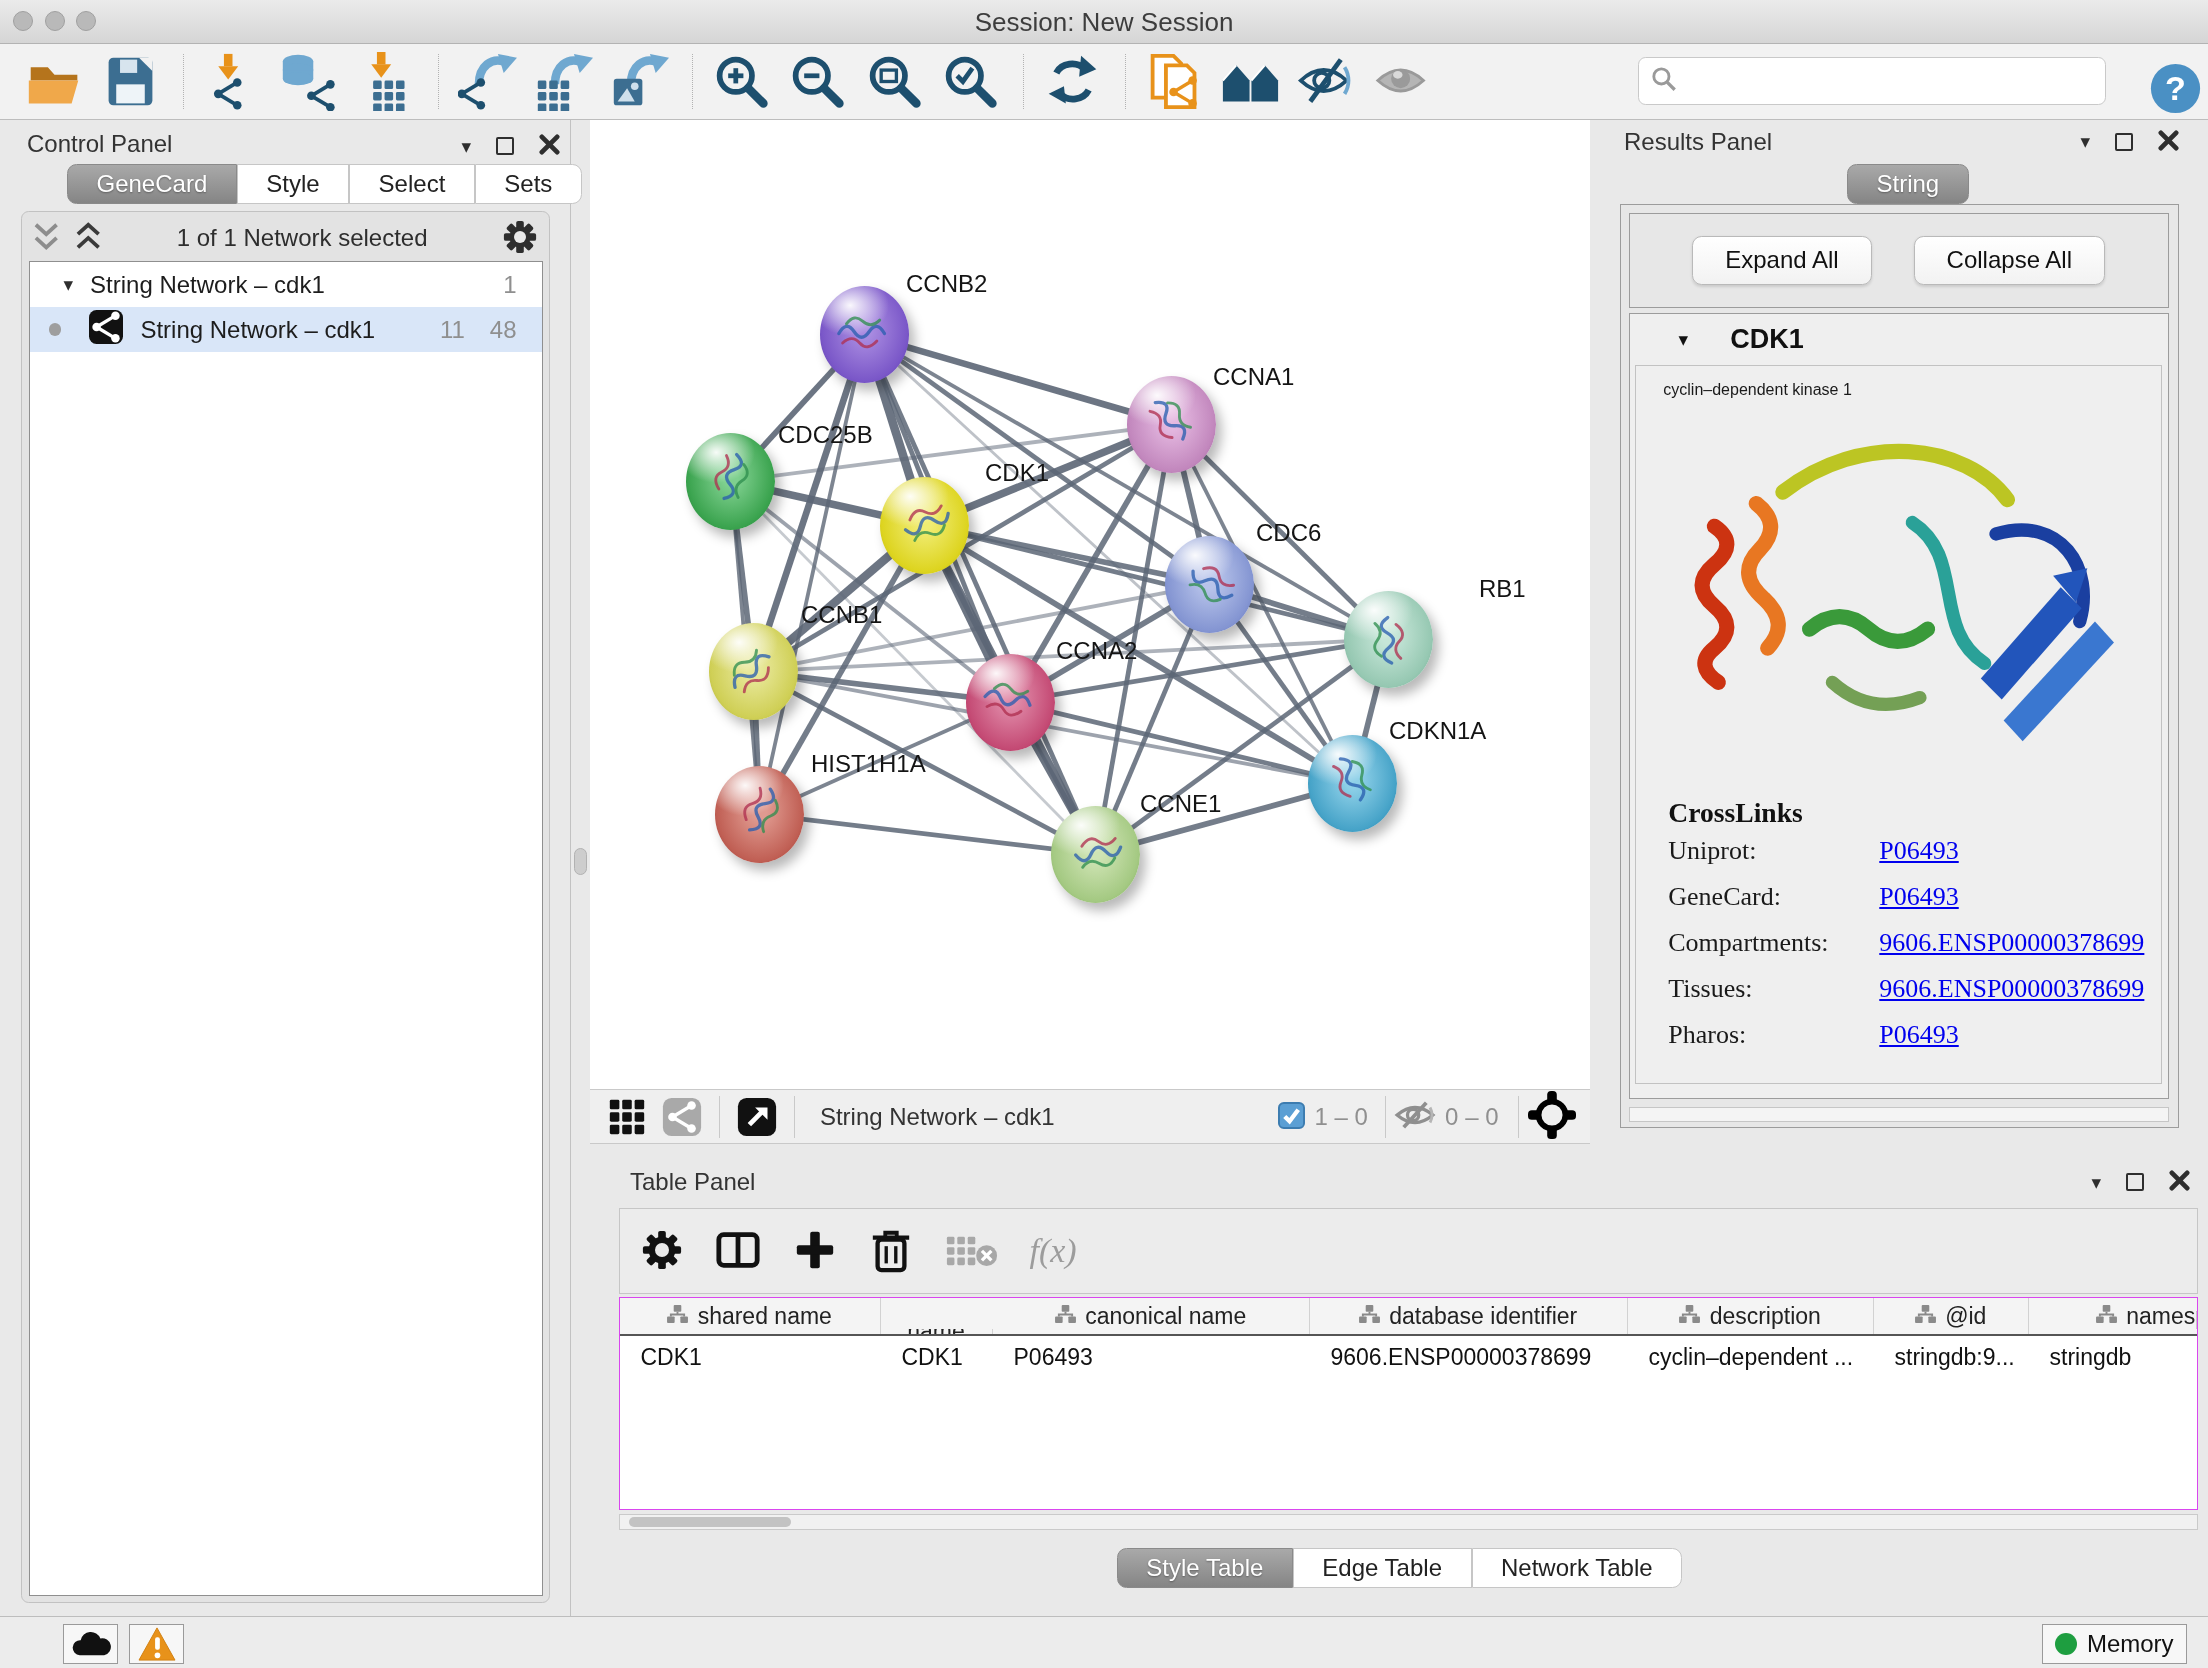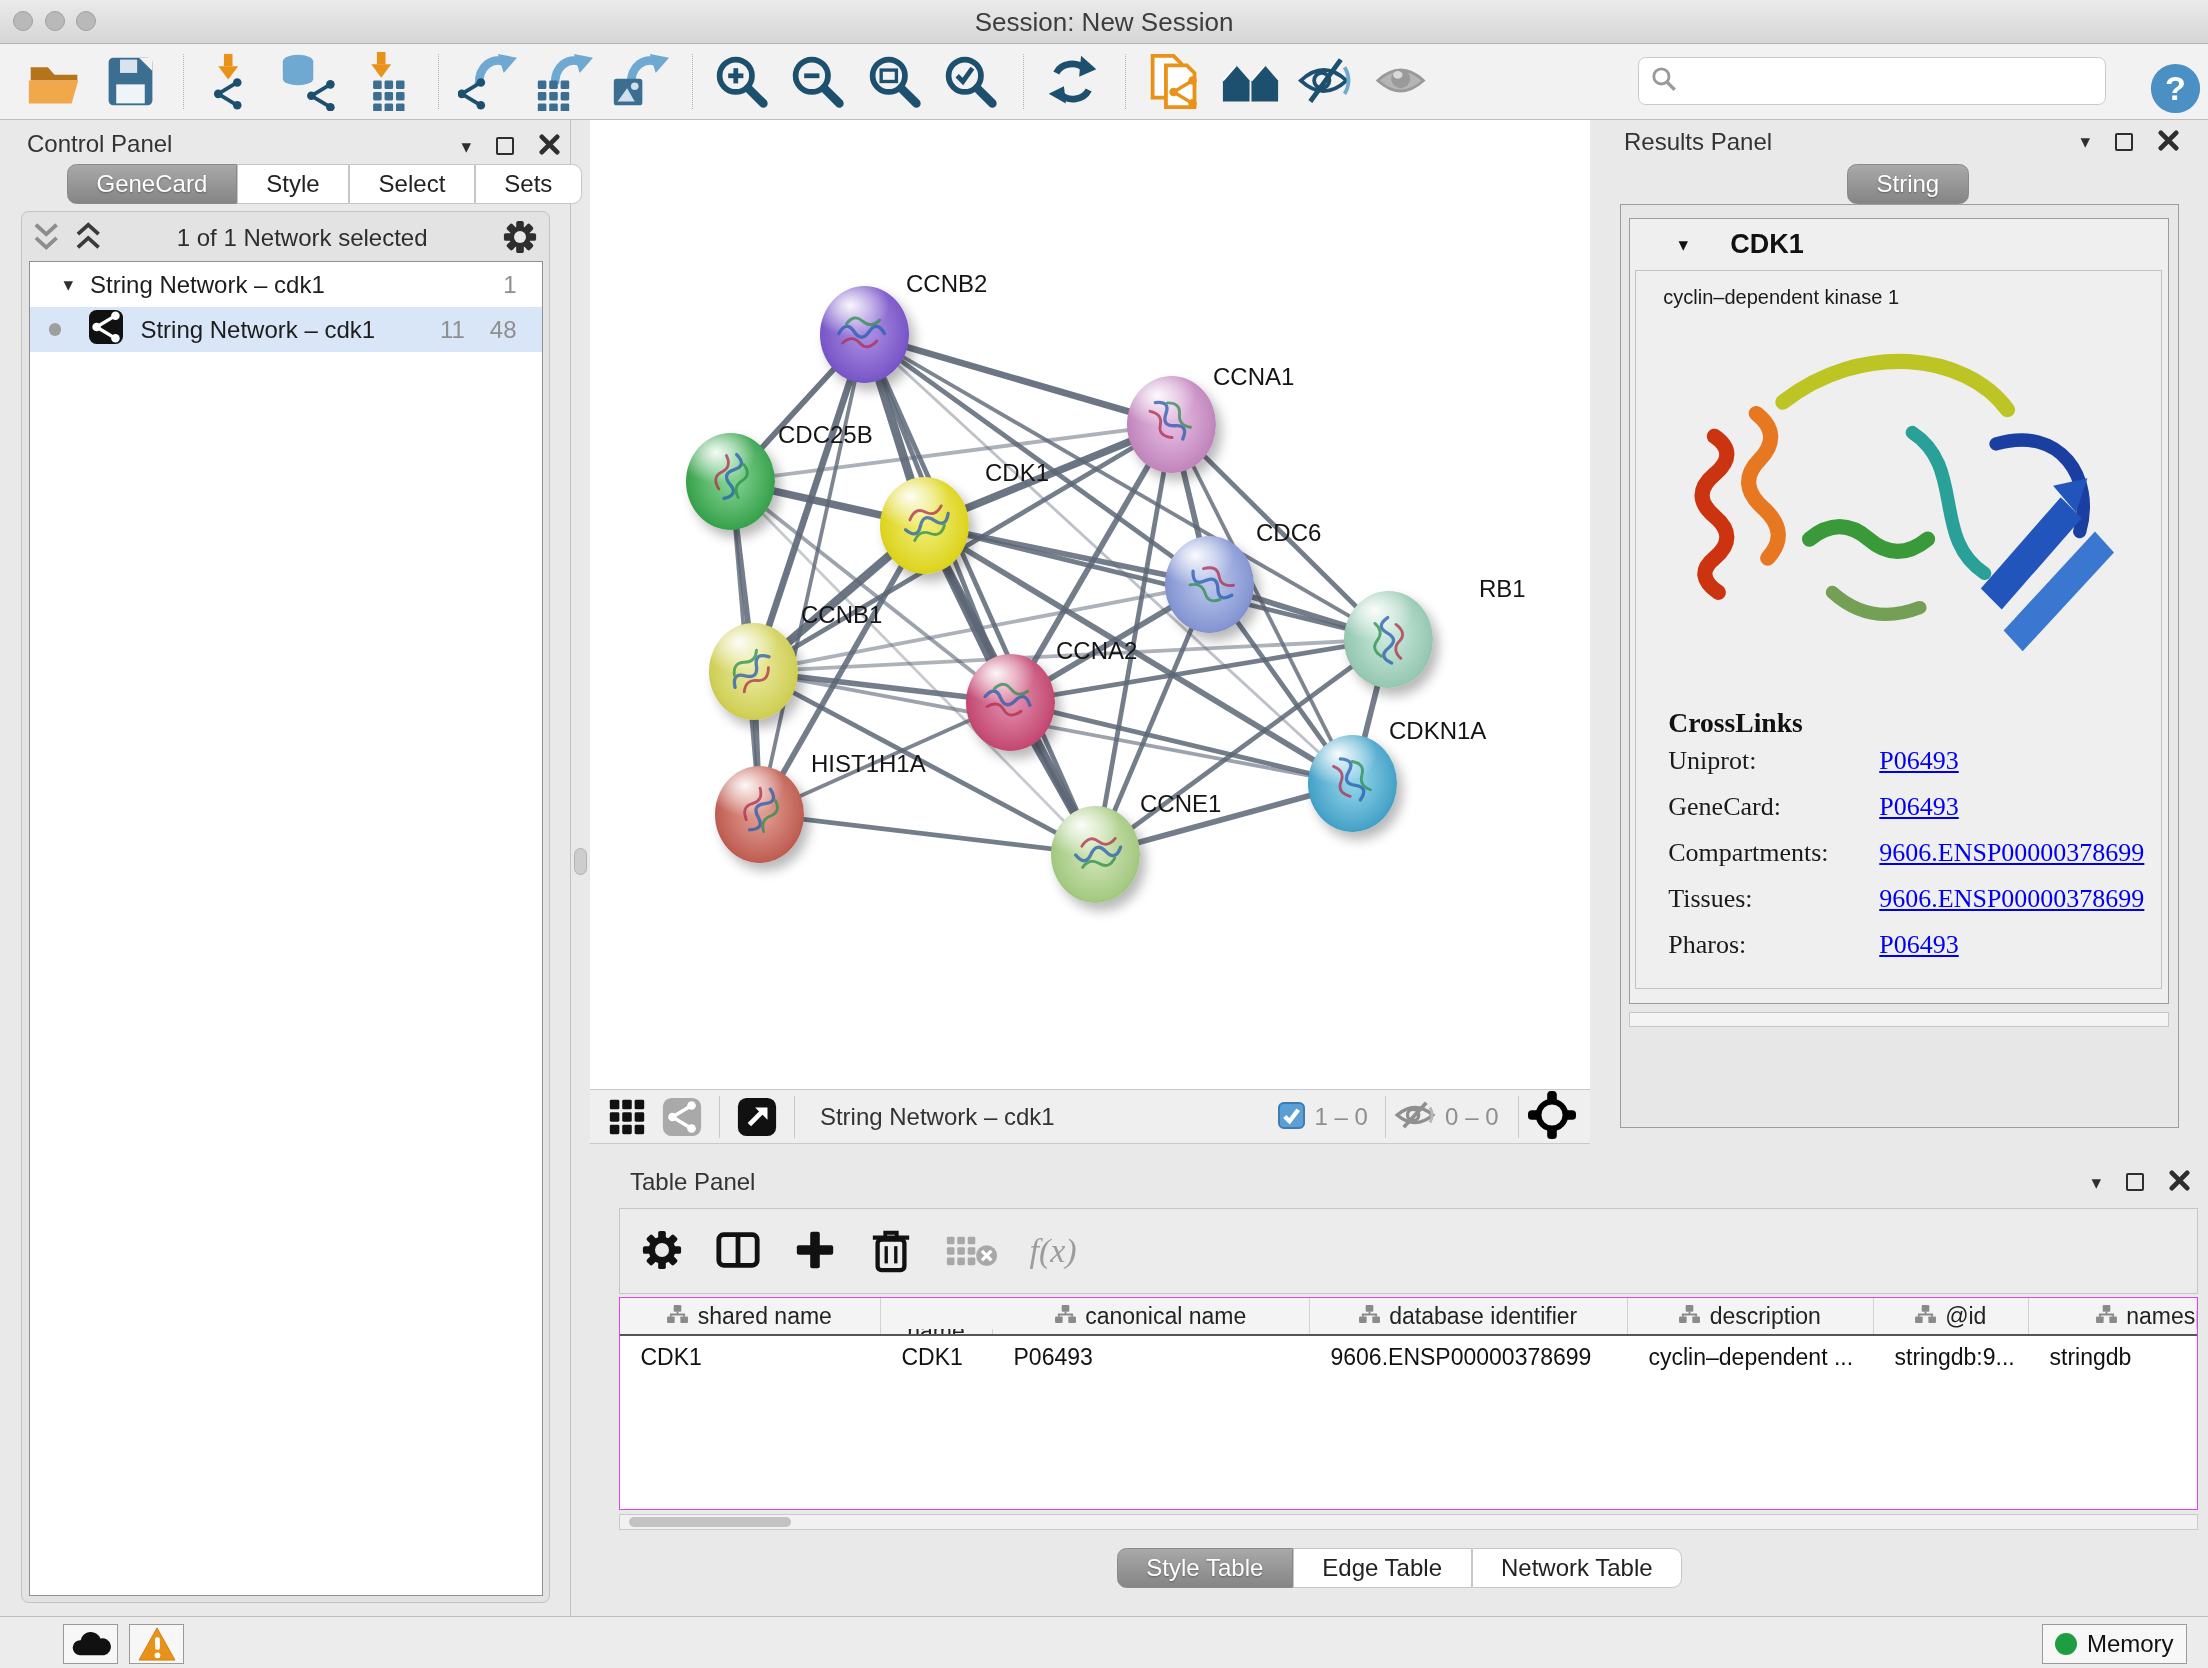--- a/index.html
+++ b/index.html
@@ -77,21 +77,21 @@
   #results-panel { left:1590px; top:120px; width:618px; height:1027px; background:#e9e9e9; }
   #rp-title-row { left:34px; top:7.6px; width:555px; display:flex; justify-content:space-between; align-items:center; }
   #rp-tab { left:257px; top:44px; }
   #rp-box { left:30px; top:84px; width:559px; height:924px; background:#e7e7e7; border:1.9px solid #9c9c9c; padding:7.6px; }
   #rp-btn-box { width:540px; height:95px; border:1.9px solid #9c9c9c; display:flex; align-items:center; justify-content:center; gap:42px; }
   .rp-btn { background:linear-gradient(#ffffff,#f2f2f2); border:1px solid #b9b9b9; border-radius:9.5px;
     font-size:24px; padding:9.5px 32px; color:#111; box-shadow:0 1.9px 2.9px rgba(0,0,0,.12); }
   #rp-entry { margin-top:5.7px; width:540px; height:786px; border:1.9px solid #9c9c9c; background:#efefef; }
   #rp-entry-hdr { height:51px; display:flex; align-items:center; font-size:27px; font-weight:bold; color:#111; }
   #rp-entry-body { margin:0 5.7px; height:719px; background:#efefef; border:1px solid #c2c2c2; }
-  #rp-desc { font-size:20px; color:#1a1a1a; padding:15px 0 0 27px; }
+  #rp-desc { font-size:16px; color:#1a1a1a; padding:15px 0 0 27px; }
   #rp-protein { display:block; margin:17px auto 0 auto; }
   #rp-cross { font-family:"Liberation Serif", serif; padding-left:32px; margin-top:9.5px; }
   #rp-cross-h { font-size:27.6px; font-weight:bold; color:#111; margin-bottom:7.6px; }
   .cl-row { display:flex; font-size:26px; margin-bottom:16px; }
   .cl-label { width:211px; color:#1a1a1a; }
   .cl-link { color:#0000ee; text-decoration:underline; }
   #rp-scroll { margin-top:7.6px; width:540px; height:15px; background:#f4f4f4; border:1px solid #c6c6c6; }
 
   
   #table-panel { left:590px; top:1145px; width:1619px; height:471px; background:#e9e9e9; }
@@ -649,20 +649,24 @@
       <span class="x-icon"><svg xmlns="http://www.w3.org/2000/svg" width="21" height="21" viewBox="0 0 22 22">
             <g stroke="#2e2e2e" stroke-width="5" stroke-linecap="round">
               <line x1="3" y1="3" x2="19" y2="19"></line>
               <line x1="19" y1="3" x2="3" y2="19"></line>
             </g>
           </svg></span>
     </span>
   </div>
   <div id="rp-tab" class="abs tab only selected">String</div>
   <div id="rp-box" class="abs">
+    <div id="rp-btn-box">
+      <button class="rp-btn">Expand All</button>
+      <button class="rp-btn">Collapse All</button>
+    </div>
     <div id="rp-entry">
       <div id="rp-entry-hdr">
         <span style="margin:0 42px 0 49px; font-size:19px; font-weight:normal;">▾</span>
         <span>CDK1</span>
       </div>
       <div id="rp-entry-body">
         <div id="rp-desc">cyclin–dependent kinase 1</div>
         <svg id="rp-protein" width="476" height="371" viewBox="0 0 250 195">
           <g fill="none" stroke-linecap="round">
             <path d="M28,58 q13,9 0,20 q-13,11 0,22 q13,11 0,22 q-11,9 2,18" stroke="#cc3311" stroke-width="8"></path>

